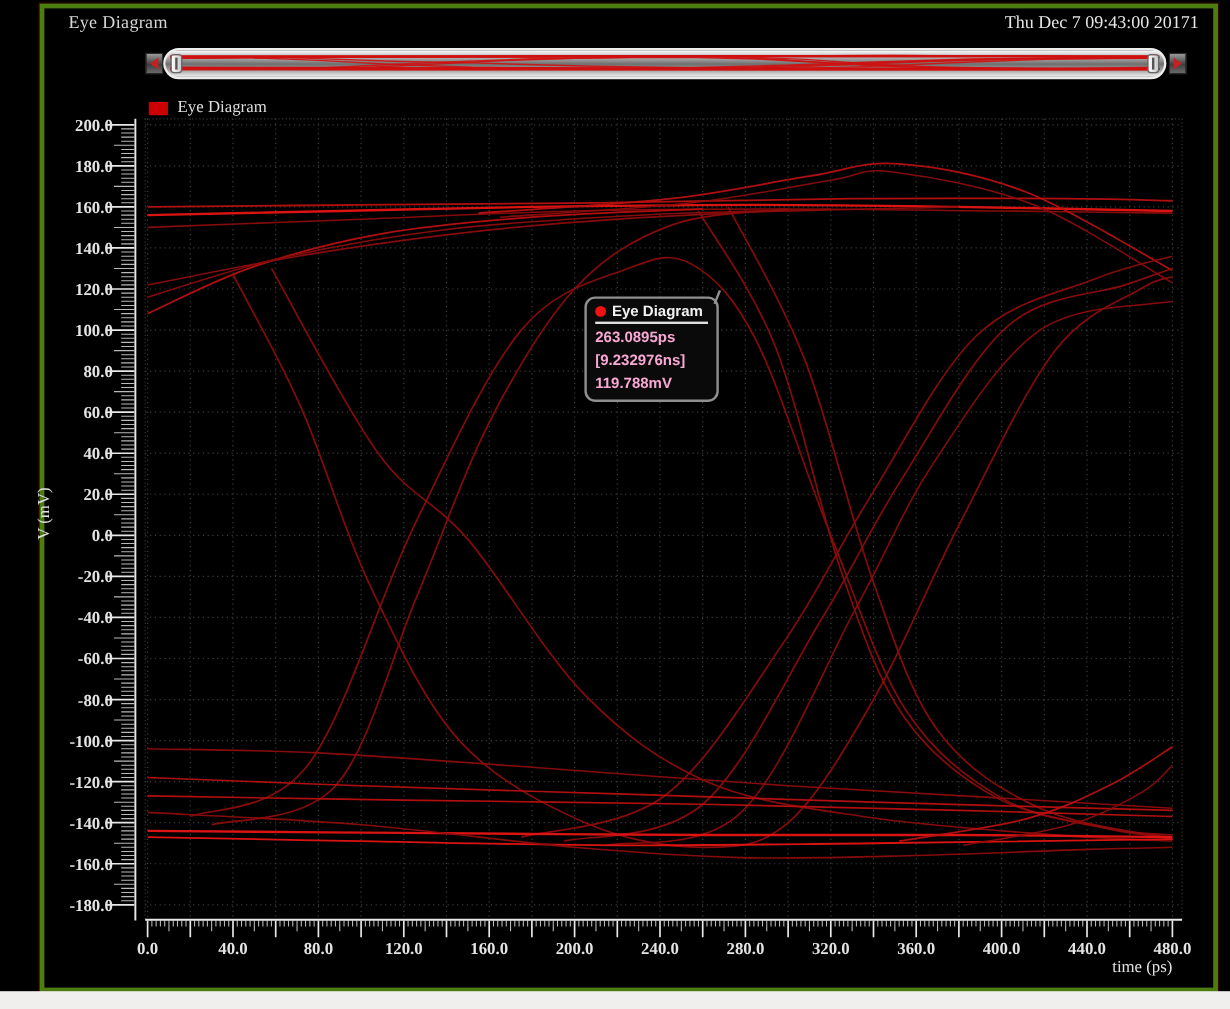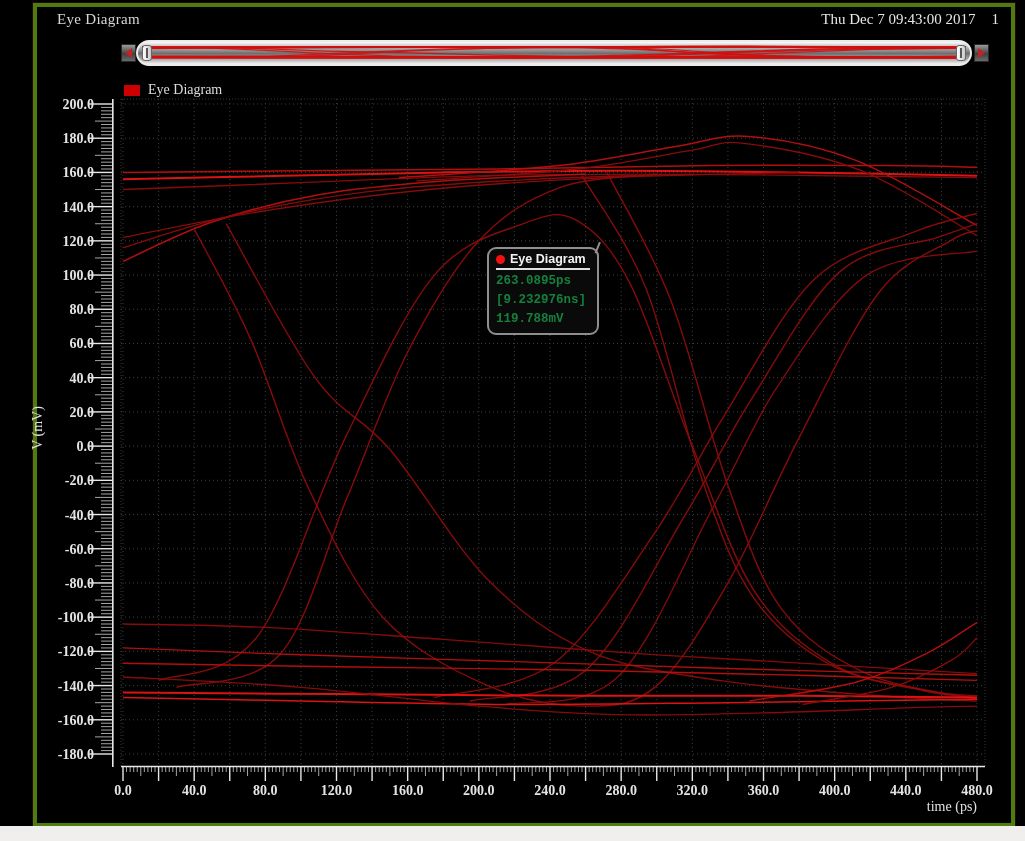--- a/index.html
+++ b/index.html
@@ -7,21 +7,21 @@
     width:1025px;height:841px;position:relative;overflow:hidden;
     background:#000;font-family:"Liberation Serif","DejaVu Serif",serif;
   }
   .bottom-margin{position:absolute;left:0;top:826px;width:1025px;height:15px;background:#f0efee;}
   .win{
     position:absolute;left:33px;top:3px;width:974px;height:816px;
     background:#000;border:4px solid #4d7c0f;box-shadow:0 0 0 1px #2e0404;
   }
   .titlebar{position:absolute;left:0;top:0;width:100%;height:28px;}
   .win-title{position:absolute;left:20px;top:4px;font-size:15px;color:#d6d6d6;letter-spacing:.3px;}
-  .clock{position:absolute;right:12px;top:4px;font-size:15px;color:#e6e6e6;display:flex;gap:16px;}
+  .clock{position:absolute;right:12px;top:4px;font-size:15px;color:#e6e6e6;display:flex;}
   
   .ov-arrow{
     position:absolute;top:37px;width:15px;height:18px;
     background:linear-gradient(180deg,#9a9a9a,#3f3f3f 55%,#6b6b6b);
     border:1px solid #2a2a2a;display:flex;align-items:center;justify-content:center;box-sizing:border-box;
   }
   .ov-arrow.left{left:84px;} .ov-arrow.right{left:937px;}
   .tri{width:0;height:0;border-top:5px solid transparent;border-bottom:5px solid transparent;}
   .tri.l{border-right:7px solid #c42222;} .tri.r{border-left:7px solid #c42222;}
   .capsule{
@@ -51,21 +51,21 @@
     background:#0a0a0a;border:2px solid #8f8f8f;border-radius:9px;padding:3px 7px 5px;
     font-family:"Liberation Sans","DejaVu Sans",sans-serif;z-index:5;
   }
   .tt-tail{
     position:absolute;right:-2px;top:-9px;width:9px;height:12px;
     border-right:2px solid #8f8f8f;transform:rotate(22deg);
   }
   .tt-head{display:flex;align-items:center;gap:5px;border-bottom:2px solid #e0e0e0;padding-bottom:2px;margin-bottom:2px;}
   .tt-dot{width:9px;height:9px;border-radius:50%;background:#f01212;flex:none;}
   .tt-title{font-size:12.5px;font-weight:bold;color:#f2f2f2;white-space:nowrap;}
-  .tt-row{font-size:12.5px;font-weight:bold;color:#15803d;line-height:1.5;white-space:nowrap;font-family:Liberation Mono, monospace;}
+  .tt-row{font-size:12.5px;font-weight:bold;color:#f9a8d4;line-height:1.5;white-space:nowrap;}
   svg{display:block;}
   #chart{position:absolute;left:0;top:0;}
   #mini{position:absolute;left:0;top:0;}
 </style>
 </head>
 <body>
 
 <div class="win">
 
   <div class="titlebar">

